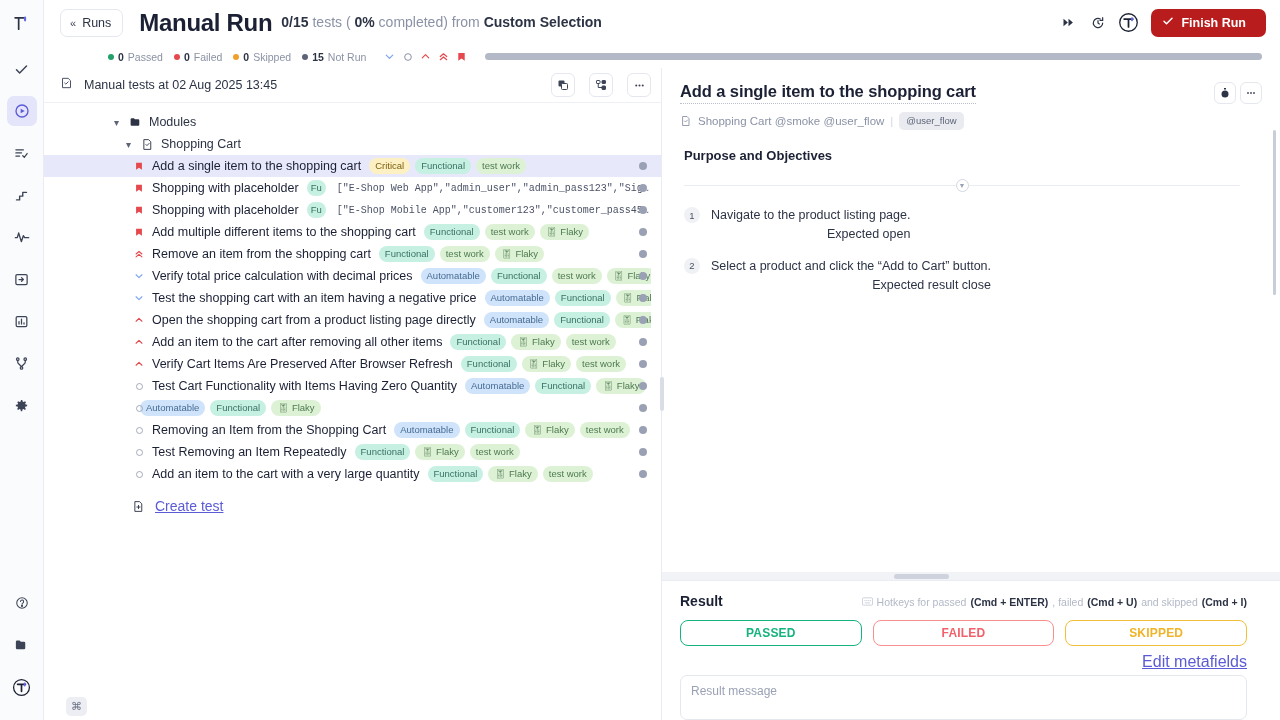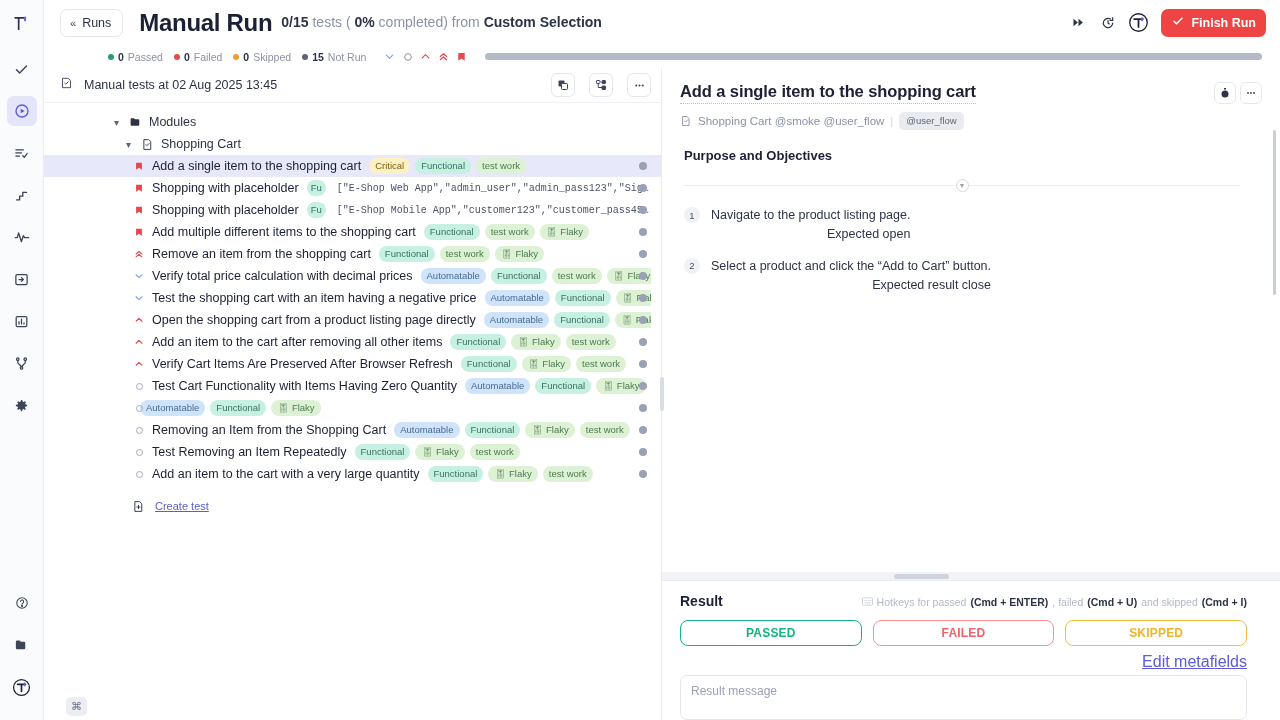--- a/index.html
+++ b/index.html
@@ -60,22 +60,22 @@
     padding-bottom: 1px;
   }
   .run-sub b { color: #2c3345; font-weight: 700; }
   .topbar-spacer { flex: 1 1 auto; }
   .top-icon {
     width: 30px; height: 30px; display: flex; align-items: center; justify-content: center;
     color: #2c3345; cursor: pointer; border-radius: 6px;
   }
   .finish-btn {
     display: flex; align-items: center; gap: 7px;
-    height: 28px; padding: 0 10px 0 11px; margin-left: 8px;
-    background: #ef4444; color: #fff; border-radius: 7px;
+    height: 28px; padding: 0 20px 0 11px; margin-left: 8px;
+    background: #b91c1c; color: #fff; border-radius: 7px;
     font-size: 12.5px; font-weight: 600; cursor: pointer;
     white-space: nowrap;
   }
 
   
   .statusbar {
     height: 23px; flex: 0 0 23px;
     display: flex; align-items: center;
     padding: 0 18px 0 64px;
     font-size: 10.5px; color: #8b92a5;
@@ -140,21 +140,21 @@
   .tag.flaky { background: #ddf2d5; color: #4e7a50; display:flex; align-items:center; gap:3px; }
   .tag.fu { background: #c6f0e2; color: #3a7263; padding: 3px 4px 4px; }
   .param {
     font-family: "Liberation Mono", monospace; font-size: 10px; color: #4a5164;
     white-space: nowrap; overflow: hidden; text-overflow: ellipsis; margin-left: 6px;
   }
   .row-dot { position: absolute; right: 14px; width: 8px; height: 8px; border-radius: 50%; background: #9aa1b4; }
 
   .create-row {
     display: flex; align-items: center; height: 22px; padding-left: 88px;
-    font-size: 11px; margin-top: 10px; cursor: pointer;
+    font-size: 14px; margin-top: 10px; cursor: pointer;
   }
   .create-row .clink { margin-left: 10px; color: #5b5bd6; text-decoration: underline; }
 
   .pane-resizer {
     position: absolute; right: -3px; top: 50%; width: 4px; height: 34px;
     background: #d9dde6; border-radius: 3px; transform: translateY(-50%); cursor: col-resize;
   }
 
   
   .right-pane { flex: 1 1 auto; min-width: 0; display: flex; flex-direction: column; position: relative; }

